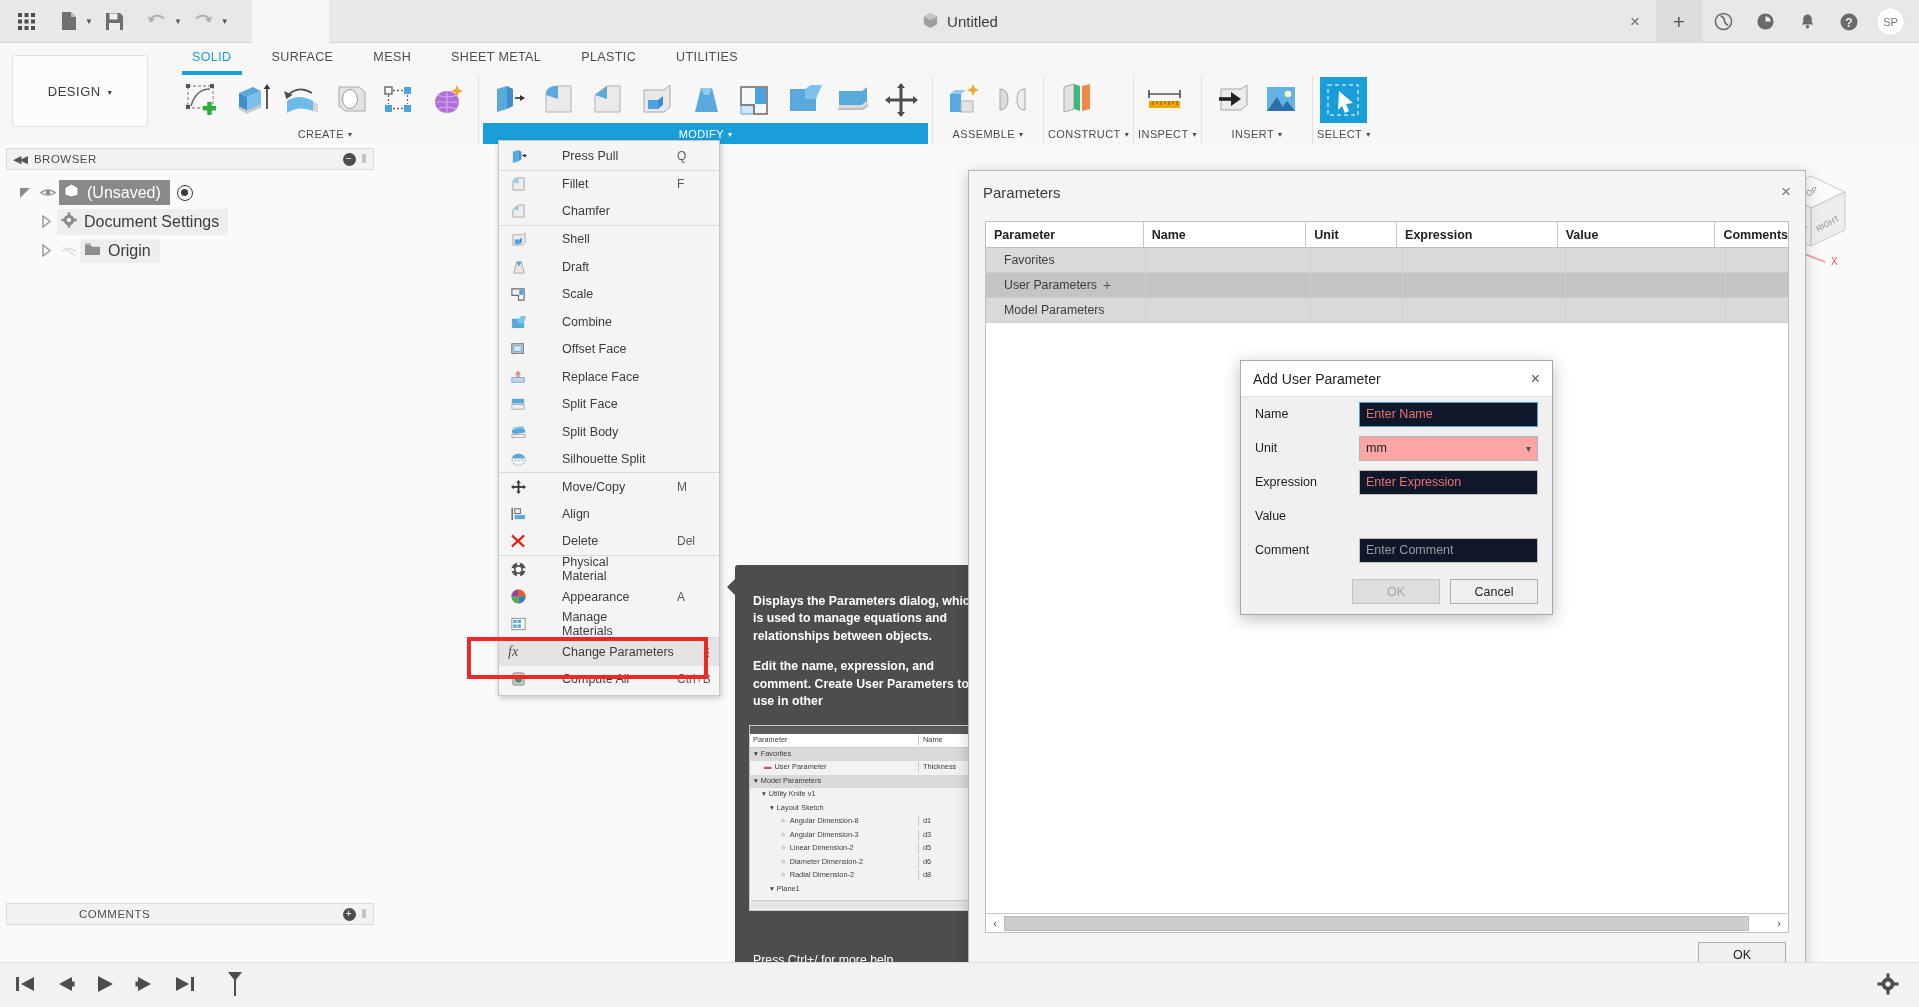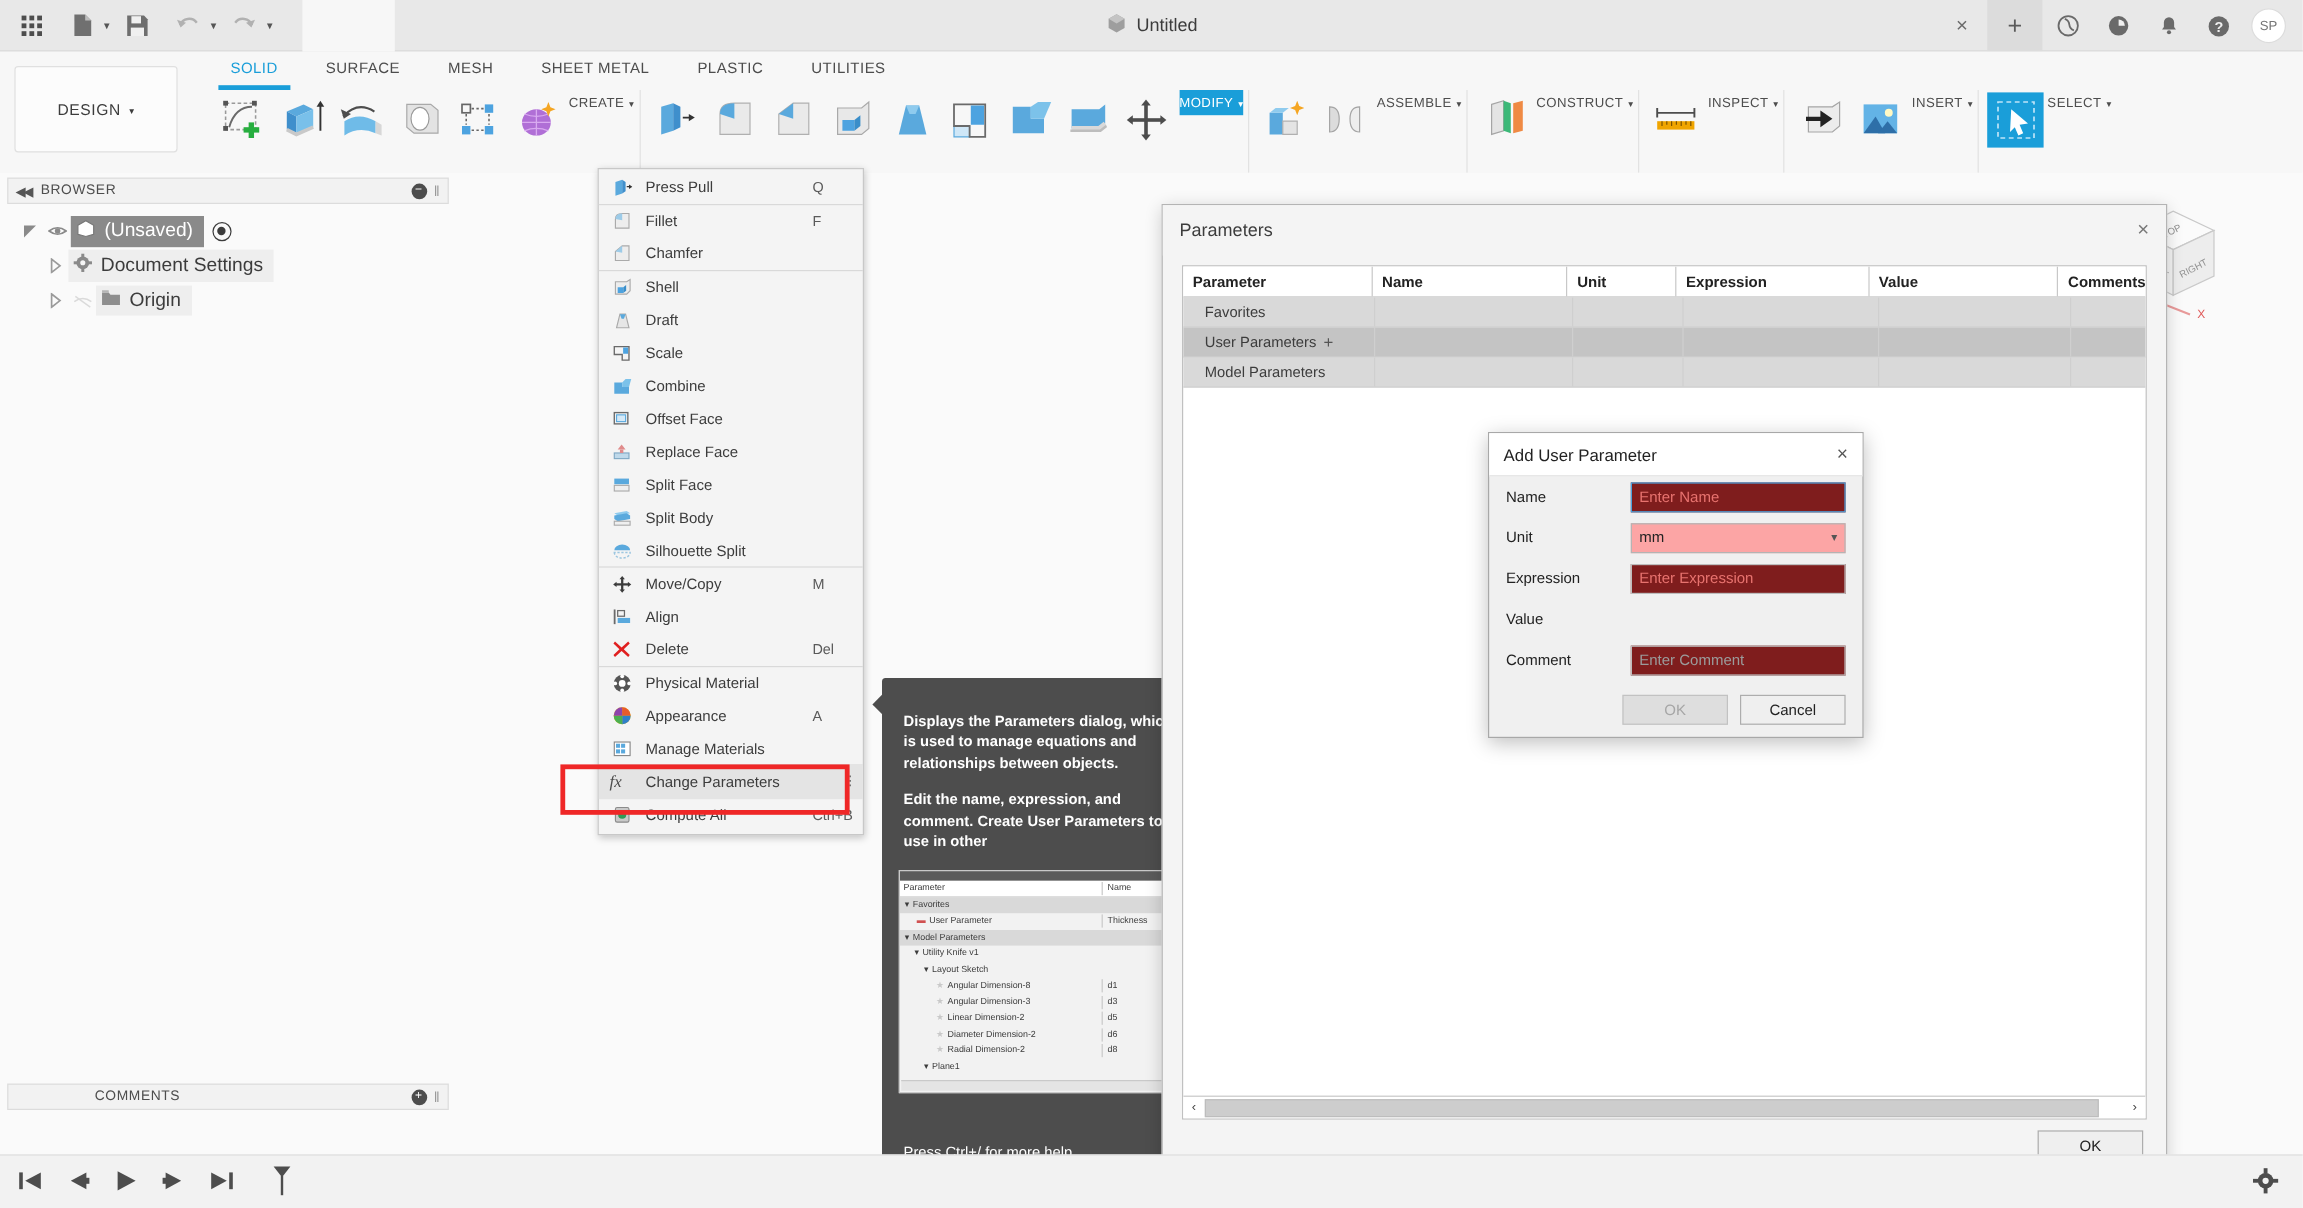--- a/index.html
+++ b/index.html
@@ -55,21 +55,21 @@
   .rtab.active:after {
     content:""; position:absolute; left:10px; right:10px; bottom:-2px; height:4px; background:#1a9ed9;
   }
   #design-btn {
     position:absolute; left:12px; top:12px; width:136px; height:72px;
     background:#fcfcfc; border:1px solid #e0e0e0; border-radius:3px;
     display:flex; align-items:center; justify-content:center;
     font-size:13px; letter-spacing:.5px; color:#3c3c3c;
   }
   #panels { position:absolute; left:172px; top:32px; height:69px; display:flex; align-items:stretch; }
-  .panel { display:flex; flex-direction:row; border-right:1px solid #e2e2e2; padding:0 4px; position:relative; }
+  .panel { display:flex; flex-direction:column; border-right:1px solid #e2e2e2; padding:0 4px; position:relative; }
   .panel:last-child { border-right:none; }
   .panel-icons { display:flex; align-items:flex-end; gap:2px; height:48px; padding:0 3px;}
   .panel-label {
     height:21px; display:flex; align-items:center; justify-content:center;
     font-size:11px; letter-spacing:.4px; color:#4d4d4d; gap:4px;
   }
   .panel-label.active { background:#1a9ed9; color:#fff; }
   .cmd { width:47px; height:46px; display:flex; align-items:center; justify-content:center; }
   .cmd.sel { background:#1a9ed9; }
   .caret { font-size:8px; position:relative; top:1px;}
@@ -116,21 +116,21 @@
   #playbar { display:flex; align-items:center; gap:18px; padding-left:14px; color:#4d4d4d; }
   #settings-gear { position:absolute; right:20px; color:#4d4d4d; }
 
   
   #modify-menu {
     position:absolute; left:498px; top:140px; width:222px;
     background:#f4f4f4; border:1px solid #c8c8c8;
     box-shadow:1px 2px 6px rgba(0,0,0,.22);
     padding:2px 0;
   }
-  .mi { display:flex; align-items:center; height:27.5px; padding:0 8px; font-size:12.5px; color:#3c3c3c; position:relative; }
+  .mi { display:flex; align-items:center; height:27.5px; padding:0 8px; font-size:12.5px; color:#3c3c3c; position:relative;gap:24px; }
   .mi .mi-ico { width:22px; height:18px; display:flex; align-items:center; justify-content:center; margin-right:9px;}
   .mi .mi-label { flex:1; }
   .mi .mi-key { color:#5a5a5a; font-size:12px; min-width:34px; text-align:left; }
   .mi.sep-after { border-bottom:1px solid #d9d9d9; }
   .mi.hi { background:#e4e4e4; }
   .mi-dots { position:absolute; right:5px; top:50%; transform:translateY(-50%); color:#555; font-size:11px; line-height:5px; letter-spacing:0;}
   #red-box {
     position:absolute; left:467px; top:637px; width:241px; height:42px;
     border:4px solid #ef2727; pointer-events:none;
   }
@@ -201,21 +201,21 @@
     background:#f0f0f0; border:1px solid #a8a8a8; box-shadow:0 4px 16px rgba(0,0,0,.25);
   }
   #adduser-title {
     height:36px; background:#fff; display:flex; align-items:center; padding:0 12px;
     font-size:14px; color:#222; border-bottom:1px solid #e2e2e2;
   }
   #adduser-title .x { margin-left:auto; font-size:16px; color:#555; }
   .fr { display:flex; align-items:center; height:34px; padding:0 14px; }
   .fr label { width:104px; font-size:12.5px; color:#222; }
   .fld {
-    flex:1; height:25px; border:1px solid #bdbdbd; background:#7f1d1d;
+    flex:1; height:25px; border:1px solid #bdbdbd; background:#0f172a;
     display:flex; align-items:center; padding:0 6px; font-size:12.5px;
   }
   .fld.focus { border:1px solid #4aa3df; }
   .fld.ph-red { color:#e8736f; }
   .fld.ph-gray { color:#9b9b9b; }
   .fld.sel {
     background:#fca5a5; border:1px solid #b4b4b4; color:#222; justify-content:space-between;
   }
   .fld .chev { font-size:10px; color:#555; }
   #adduser-btns { display:flex; justify-content:flex-end; gap:10px; padding:12px 14px 0 14px;}

